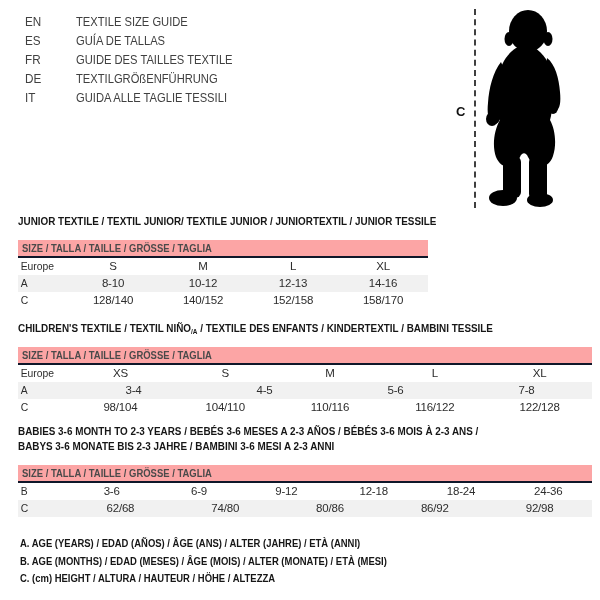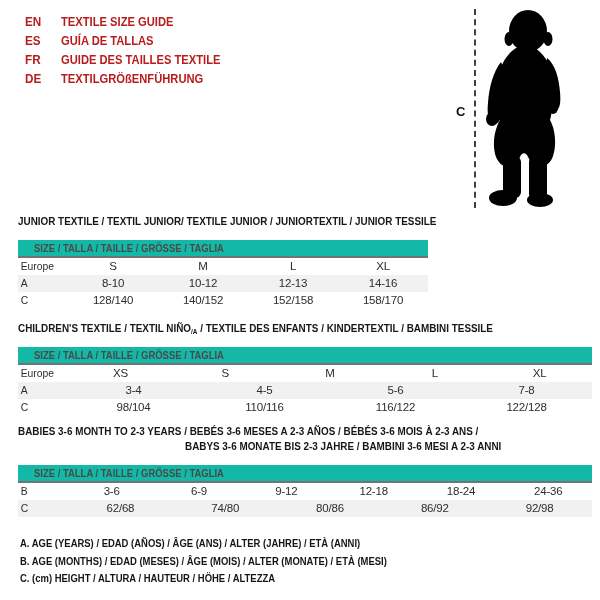--- a/index.html
+++ b/index.html
@@ -5,42 +5,42 @@
   html,body{margin:0;padding:0;}
   body{
     width:600px;height:600px;background:#ffffff;position:relative;overflow:hidden;
     font-family:"Liberation Sans", sans-serif;color:#222;
     -webkit-font-smoothing:antialiased;
   }
   .cond{display:inline-block;transform:scaleX(0.86);transform-origin:0 50%;white-space:nowrap;}
 
   
   .lang-block{position:absolute;left:25px;top:12px;}
-  .lang-row{display:flex;height:19px;line-height:19px;font-weight:bold;font-size:13px;color:#b91c1c;}
+  .lang-row{display:flex;height:19px;line-height:19px;font-weight:normal;font-size:13px;color:#404040;gap:15px;}
   .lang-code{width:36px;display:inline-block;transform:scaleX(0.9);transform-origin:0 50%;}
 
   
   .dash-line{position:absolute;left:474px;top:9px;height:199px;width:0;border-left:2px dashed #3f3f3f;}
   .measure-c{position:absolute;left:456px;top:104px;font-weight:bold;font-size:13px;color:#111;}
   .baby{position:absolute;left:483px;top:8px;}
 
   
-  .section-title{position:absolute;left:18px;font-weight:bold;font-size:11.5px;color:#161616;white-space:nowrap;text-align:right;}
+  .section-title{position:absolute;left:18px;font-weight:bold;font-size:11.5px;color:#161616;white-space:nowrap;}
   .t1-title{top:215px;}
   .t2-title{top:322px;}
   .t3-title{top:424px;line-height:15px;}
   .sub{font-size:7.5px;vertical-align:-2px;}
 
   
   .table{position:absolute;left:18px;}
   .t1{top:240px;width:410px;}
   .t2{top:347px;width:574px;}
   .t3{top:465px;width:574px;}
-  .size-bar{height:16px;line-height:16px;background:#14b8a6;color:#4a4a4a;
-    font-weight:bold;font-size:11px;padding-left:16px;border-bottom:2px solid #737373;}
+  .size-bar{height:16px;line-height:16px;background:#fca5a5;color:#4a4a4a;
+    font-weight:bold;font-size:11px;padding-left:4px;border-bottom:2px solid #0f172a;}
   .trow{display:flex;height:17px;line-height:17px;font-size:11.5px;color:#2d2d2d;}
   .trow.stripe{background:#f1f1f1;}
   .tlabel{width:50px;padding-left:3px;box-sizing:border-box;display:inline-block;transform:scaleX(0.9);transform-origin:0 50%;}
   .tcell{flex:1;text-align:center;letter-spacing:-0.2px;}
 
   
   .footnotes{position:absolute;left:20px;top:535px;}
   .footnote{height:17.5px;line-height:17.5px;font-weight:bold;font-size:11px;color:#161616;white-space:nowrap;}
 </style>
 </head>
@@ -55,20 +55,24 @@
     <span class="lang-code">ES</span>
     <span class="cond">GUÍA DE TALLAS</span>
   </div>
   <div class="lang-row">
     <span class="lang-code">FR</span>
     <span class="cond">GUIDE DES TAILLES TEXTILE</span>
   </div>
   <div class="lang-row">
     <span class="lang-code">DE</span>
     <span class="cond">TEXTILGRÖßENFÜHRUNG</span>
+  </div>
+  <div class="lang-row">
+    <span class="lang-code">IT</span>
+    <span class="cond">GUIDA ALLE TAGLIE TESSILI</span>
   </div>
 </div>
 
 <div class="dash-line"></div>
 <div class="measure-c">C</div>
 <svg class="baby" width="82" height="199" viewBox="0 0 82 199" aria-hidden="true">
   <g fill="#000000">
     <ellipse cx="45" cy="23" rx="19" ry="21"></ellipse>
     <ellipse cx="26" cy="31" rx="4.5" ry="7"></ellipse>
     <ellipse cx="65" cy="31" rx="4.5" ry="7"></ellipse>
@@ -133,20 +137,21 @@
   <div class="trow stripe">
     <span class="tlabel">A</span>
     <span class="tcell">3-4</span>
     <span class="tcell">4-5</span>
     <span class="tcell">5-6</span>
     <span class="tcell">7-8</span>
   </div>
   <div class="trow">
     <span class="tlabel">C</span>
     <span class="tcell">98/104</span>
+    <span class="tcell">104/110</span>
     <span class="tcell">110/116</span>
     <span class="tcell">116/122</span>
     <span class="tcell">122/128</span>
   </div>
 </div>
 
 <div class="section-title t3-title">
   <div><span class="cond">BABIES 3-6 MONTH TO 2-3 YEARS / BEBÉS 3-6 MESES A 2-3 AÑOS / BÉBÉS 3-6 MOIS À 2-3 ANS /</span></div>
   <div><span class="cond">BABYS 3-6 MONATE BIS 2-3 JAHRE / BAMBINI 3-6 MESI A 2-3 ANNI</span></div>
 </div>

